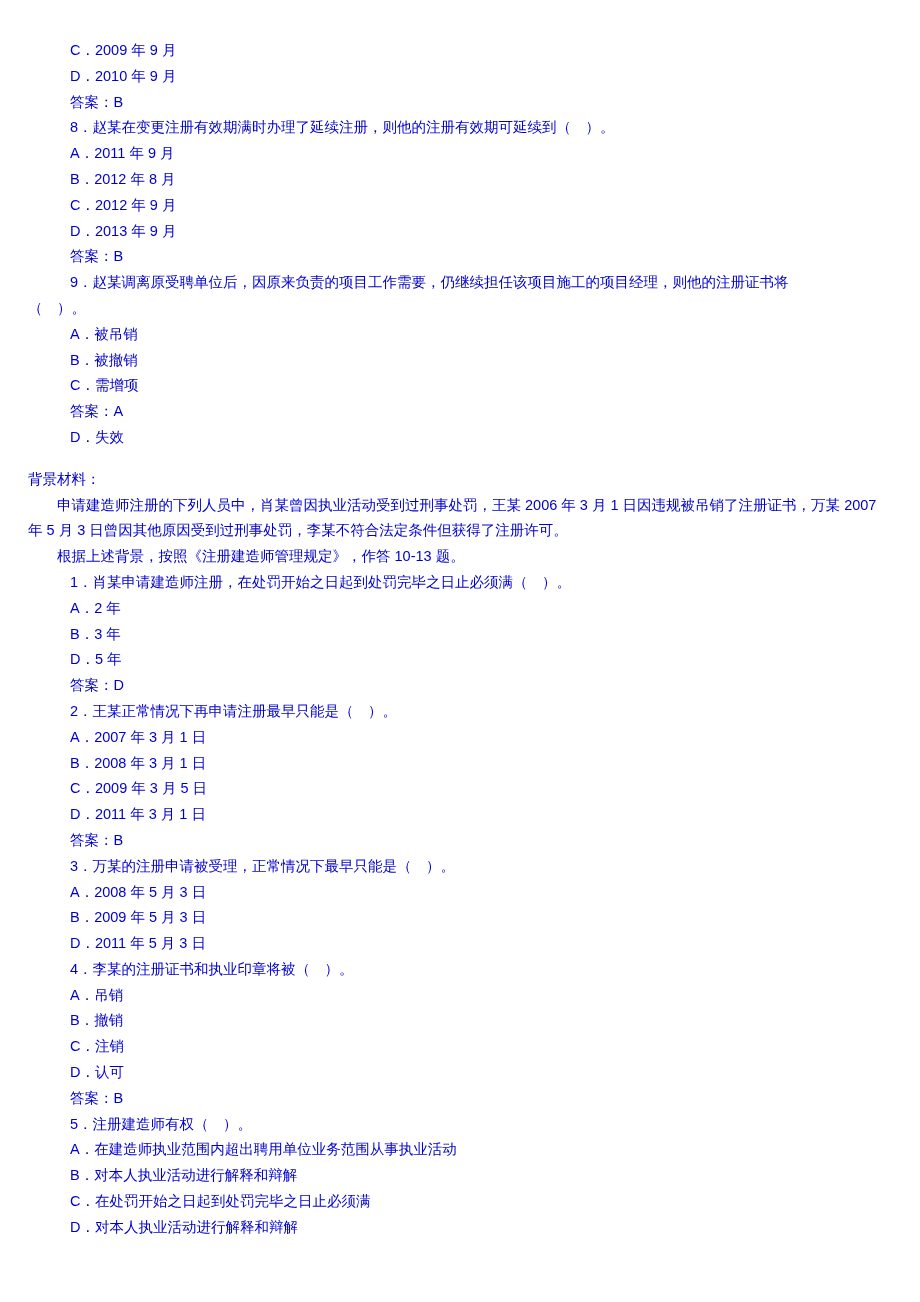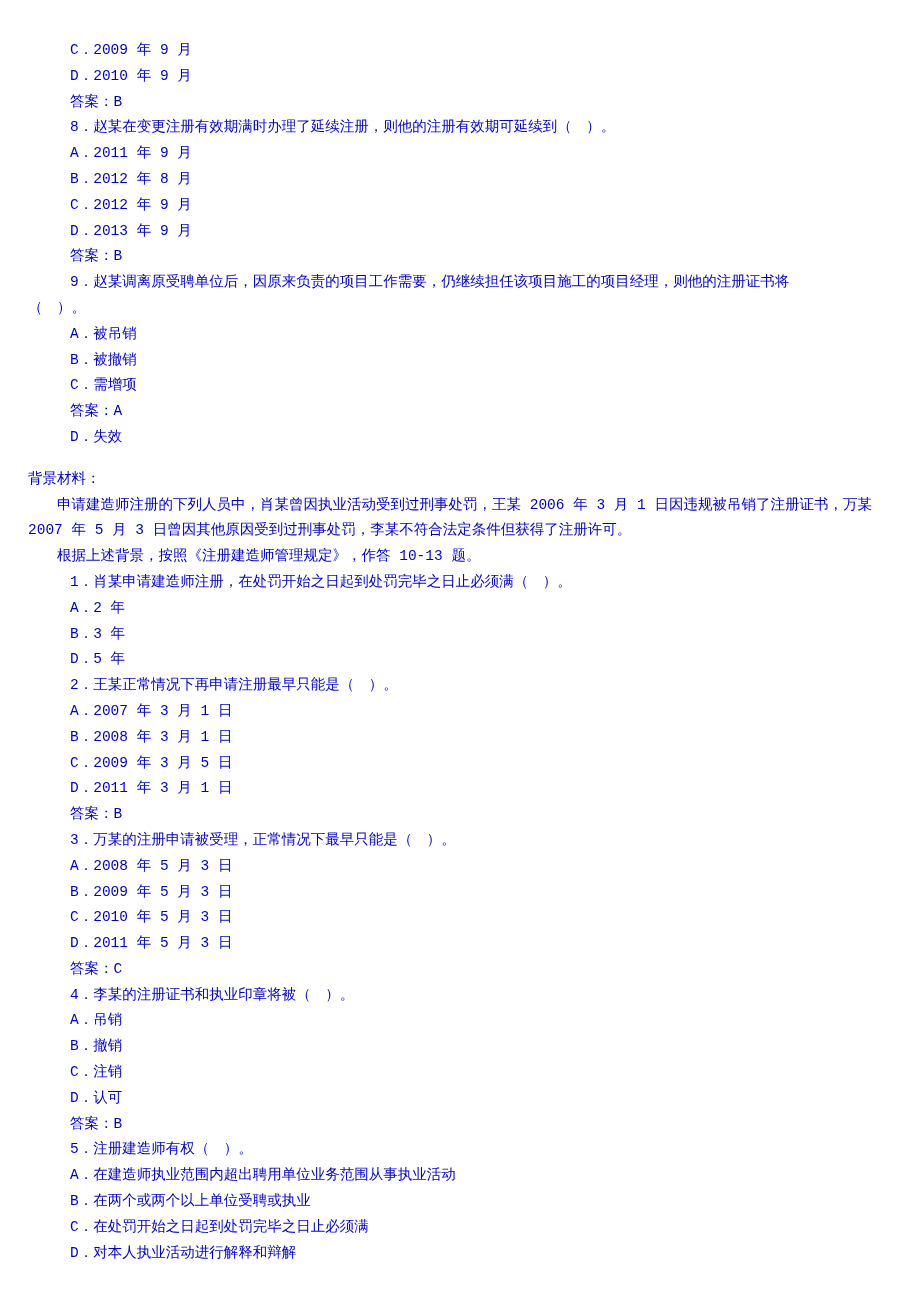--- a/index.html
+++ b/index.html
@@ -7,21 +7,20 @@
     padding: 38px 28px;
     font-family: "Microsoft YaHei", "SimSun", sans-serif;
     font-size: 14.5px;
     line-height: 1.78;
     color: #000;
     background: #fff;
     width: 864px;
   }
   .line {
     white-space: pre-wrap;
-    font-family: Liberation Mono, monospace;
   }
   .indent0 { padding-left: 0; }
   .indent1 { padding-left: 42px; }
   .blue { color: #0000cc; }
   .block { margin: 0; padding: 0; }
   .sep { height: 16px; }
 </style>
 </head>
 <body>
 
@@ -50,40 +49,39 @@
 
 <div class="block">
   <div class="line indent0 blue">背景材料：</div>
   <div class="line indent0"><span class="blue">　　申请建造师注册的下列人员中，肖某曾因执业活动受到过刑事处罚，王某 </span><span class="blue">2006</span><span class="blue"> 年 </span><span class="blue">3</span><span class="blue"> 月 </span><span class="blue">1</span><span class="blue"> 日因违规被吊销了注册证书，万某 </span><span class="blue">2007</span><span class="blue"> 年 </span><span class="blue">5</span><span class="blue"> 月 </span><span class="blue">3</span><span class="blue"> 日曾因其他原因受到过刑事处罚，李某不符合法定条件但获得了注册许可。</span></div>
   <div class="line indent0"><span class="blue">　　根据上述背景，按照《注册建造师管理规定》，作答 </span><span class="blue">10-13</span><span class="blue"> 题。</span></div>
 
   <div class="line indent1 blue">1．肖某申请建造师注册，在处罚开始之日起到处罚完毕之日止必须满（　）。</div>
   <div class="line indent1 blue">A．2 年</div>
   <div class="line indent1 blue">B．3 年</div>
   <div class="line indent1 blue">D．5 年</div>
+  <div class="line indent1 blue">答案：D</div>
 
   <div class="line indent1 blue">2．王某正常情况下再申请注册最早只能是（　）。</div>
   <div class="line indent1 blue">A．2007 年 3 月 1 日</div>
   <div class="line indent1 blue">B．2008 年 3 月 1 日</div>
   <div class="line indent1 blue">C．2009 年 3 月 5 日</div>
   <div class="line indent1 blue">D．2011 年 3 月 1 日</div>
   <div class="line indent1 blue">答案：B</div>
 
   <div class="line indent1 blue">3．万某的注册申请被受理，正常情况下最早只能是（　）。</div>
   <div class="line indent1 blue">A．2008 年 5 月 3 日</div>
   <div class="line indent1 blue">B．2009 年 5 月 3 日</div>
-  <div class="line indent1 blue">C．2010 年 5 月 3 日</div>
   <div class="line indent1 blue">D．2011 年 5 月 3 日</div>
-  <div class="line indent1 blue">答案：C</div>
 
   <div class="line indent1 blue">4．李某的注册证书和执业印章将被（　）。</div>
   <div class="line indent1 blue">A．吊销</div>
   <div class="line indent1 blue">B．撤销</div>
   <div class="line indent1 blue">C．注销</div>
   <div class="line indent1 blue">D．认可</div>
   <div class="line indent1 blue">答案：B</div>
 
   <div class="line indent1 blue">5．注册建造师有权（　）。</div>
   <div class="line indent1 blue">A．在建造师执业范围内超出聘用单位业务范围从事执业活动</div>
-  <div class="line indent1 blue">B．在两个或两个以上单位受聘或执业</div>
+  <div class="line indent1 blue">B．对本人执业活动进行解释和辩解</div>
   <div class="line indent1 blue">C．在处罚开始之日起到处罚完毕之日止必须满</div>
   <div class="line indent1 blue">D．对本人执业活动进行解释和辩解</div>
 </div>
 
 </body></html>

